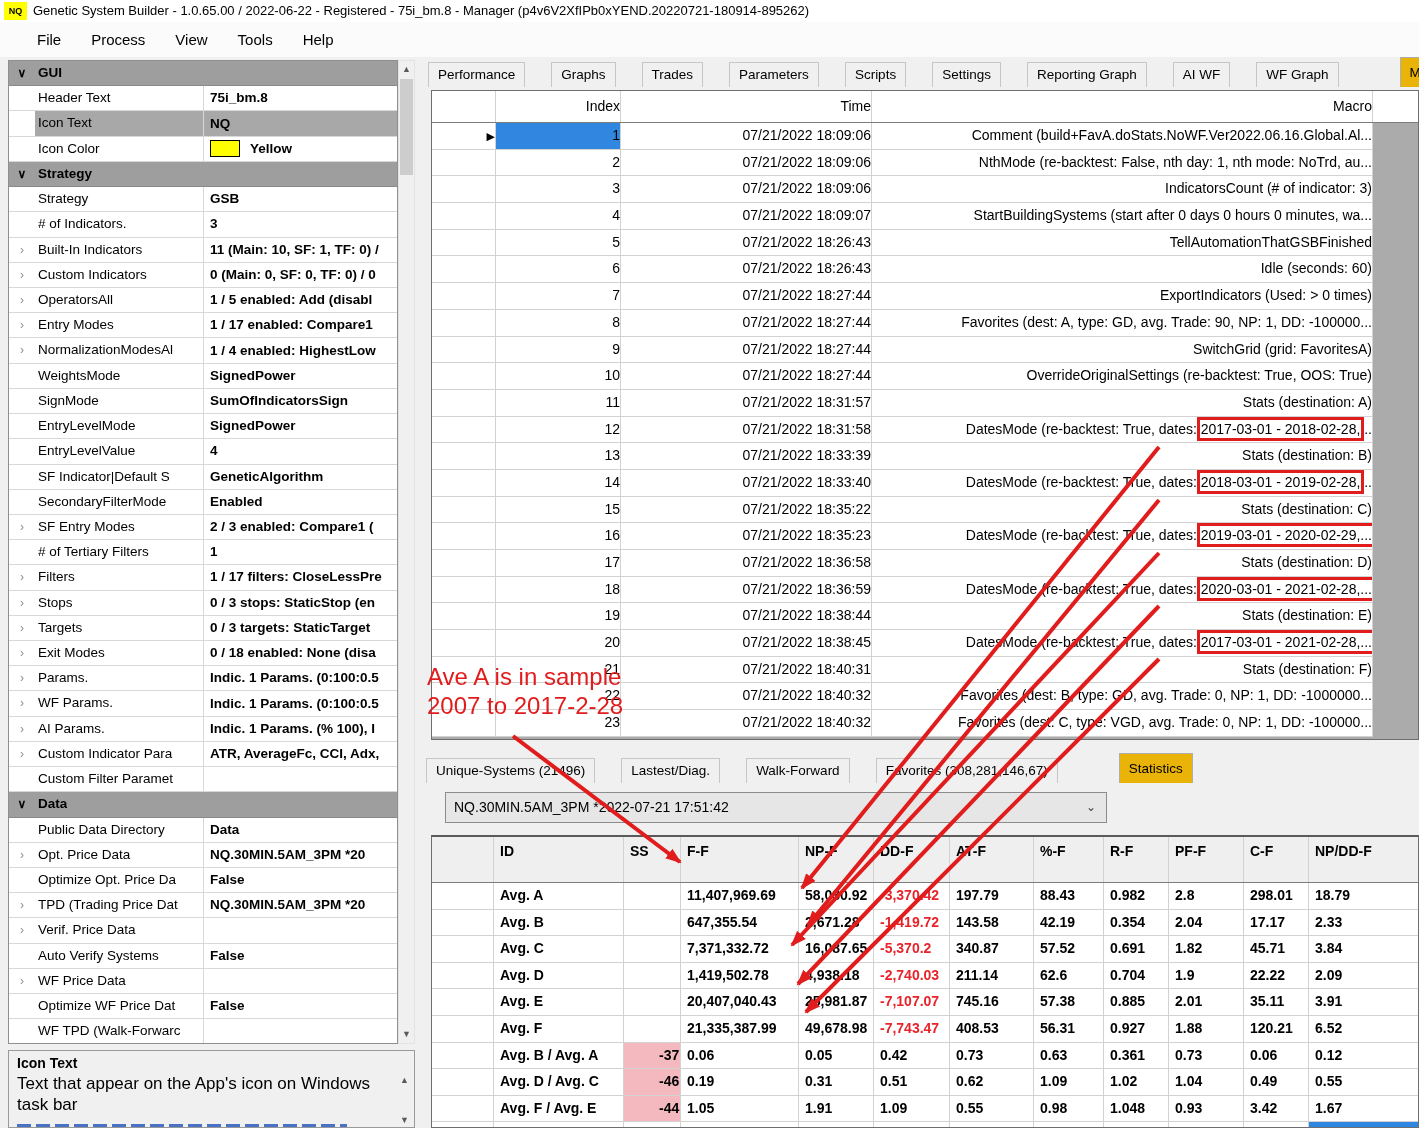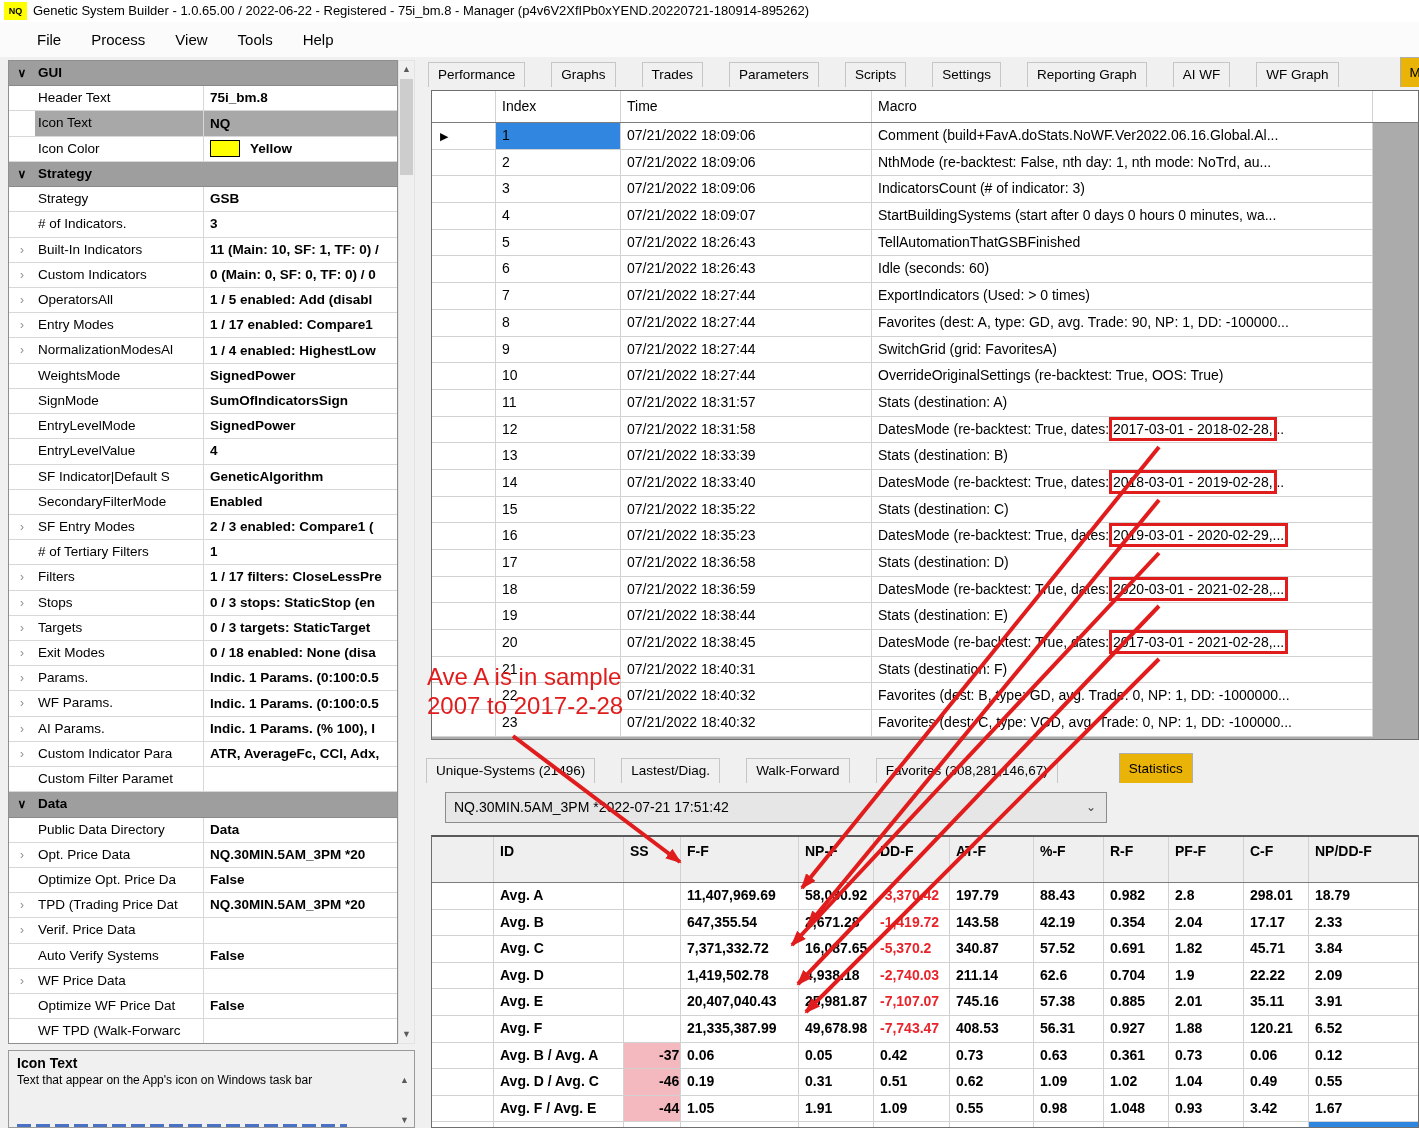--- a/index.html
+++ b/index.html
@@ -36,41 +36,41 @@
   
   .pg-scroll { position:absolute; left:398px; top:60px; width:17px; height:984px; background:#f0f0f0;
                border:1px solid #e3e3e3; }
   .sb-btn { position:absolute; left:0; width:15px; height:17px; font-size:9px; color:#5a5a5a;
             text-align:center; line-height:17px; background:#f0f0f0; }
   .sb-thumb { position:absolute; left:1px; top:18px; width:13px; height:96px; background:#cdcdcd; }
   
   .help { position:absolute; left:8px; top:1050px; width:407px; height:78px; background:#f0f0f0;
           border:1px solid #9a9a9a; padding:4px 20px 0 8px; overflow:hidden; }
   .help-title { font-size:14px; font-weight:bold; margin-bottom:2px; }
-  .help-body { font-size:12px; line-height:1.25; }
+  .help-body { font-size:17px; line-height:1.25; }
   .help-bluelink { position:absolute; left:8px; bottom:0; width:330px; height:3px; overflow:hidden;
           background:repeating-linear-gradient(90deg,#4a72c4 0 14px, transparent 14px 19px); }
   .help-scroll { position:absolute; right:2px; top:24px; width:15px; height:50px; }
   .help-scroll .up { position:absolute; top:0; } .help-scroll .down { position:absolute; bottom:0; }
   .help-arrow { font-size:9px; color:#5a5a5a; width:15px; text-align:center; }
   
   .tabs { position:absolute; display:flex; align-items:flex-end; height:30px;gap:24px; }
   .tab { background:#f0f0f0; border:1px solid #c6c6c6; border-bottom:none; padding:4px 9px 5px 9px;
          font-size:13.5px; margin-right:2px; white-space:nowrap; }
   .tab.active { background:#eab308; padding-top:7px; padding-bottom:7px; position:relative; z-index:3;
                 border-color:#aeaeae;margin-left:35px; }
   
   .grid-area { position:absolute; background:#ababab; border:1px solid #6e6e6e; overflow:hidden; }
   .g-header { display:flex; background:#fff; border-bottom:1px solid #7c7c7c; }
   .g-row { display:flex; }
   .g-cell { background:#fff; border-right:1px solid #d2d2d2; border-bottom:1px solid #d2d2d2;
             padding-left:6px; white-space:nowrap; overflow:hidden; flex:none; }
   .g-header .g-cell { border-bottom:none; }
   
-  .macro-area { left:431px; top:90px; width:988px; height:650px; }
+  .macro-area { left:431px; top:90px; width:988px; height:650px;text-align:right; }
   .m-h { height:32px; font-size:14px; line-height:31px; }
   .m-r { height:26.7px; font-size:14px; line-height:25.5px; }
   .mc-sel { width:64px; } .mc-idx { width:125px; } .mc-time { width:251px; } .mc-macro { width:501px; }
   .sel-arrow { font-size:11px; color:#000; padding-left:2px; }
   .cell-selected { background:#3187e0; }
   .boxed { outline:3px solid #e11c1c; outline-offset:1px; }
   
   .stats-area { left:431px; top:835px; width:988px; height:293px; border-top:2px solid #5a5a5a; }
   .st-h { height:46px; font-size:14px; line-height:29px; font-weight:bold; }
   .st-h .g-cell { background:#efefef; }

